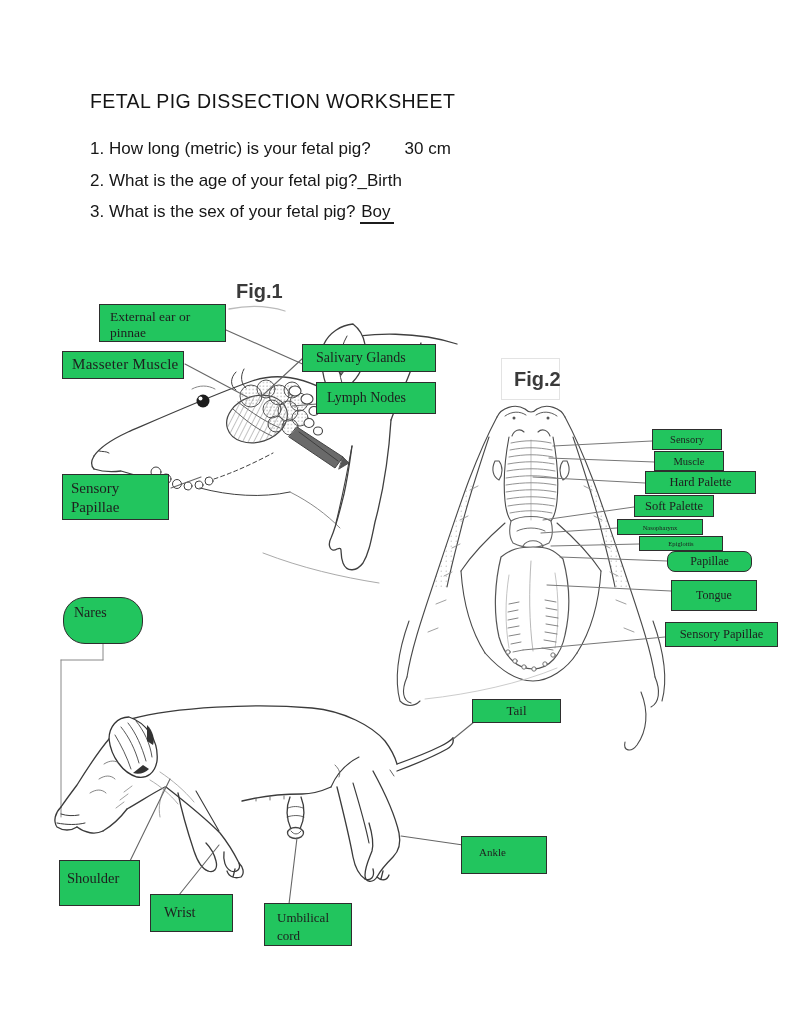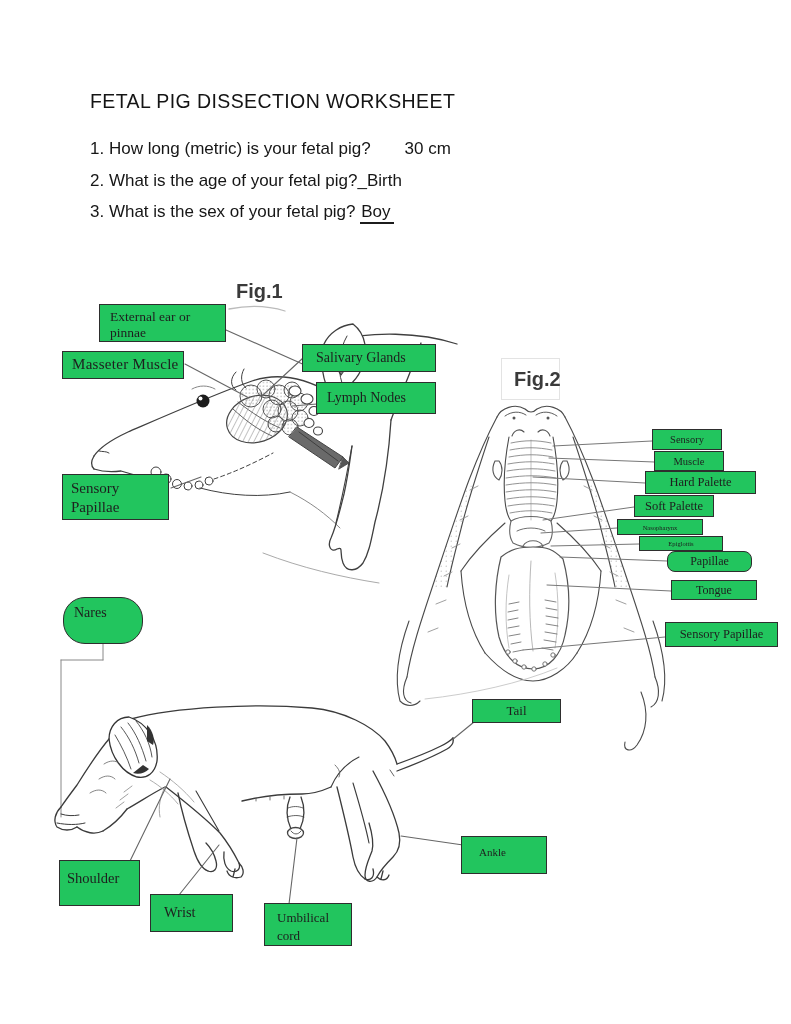--- a/index.html
+++ b/index.html
@@ -30,21 +30,21 @@
   .b-lymph{left:316px;top:382px;width:120px;height:32px;font-size:14px;padding:7px 0 0 10px;}
   .b-sensory1{left:62px;top:474px;width:107px;height:46px;font-size:15px;line-height:19px;padding:4px 0 0 8px;}
   
   .b-incisor{left:652px;top:429px;width:70px;height:21px;font-size:10.5px;border-width:1.3px;}
   .b-canine{left:654px;top:451px;width:70px;height:20px;font-size:10.5px;border-width:1.3px;}
   .b-hard{left:645px;top:471px;width:111px;height:23px;font-size:12.5px;border-width:1.3px;}
   .b-soft{left:634px;top:495px;width:80px;height:22px;font-size:12.5px;border-width:1.3px;}
   .b-naso{left:617px;top:519px;width:86px;height:16px;font-size:6.5px;border-width:1.2px;}
   .b-epi{left:639px;top:536px;width:84px;height:15px;font-size:6.5px;border-width:1.2px;}
   .b-papillae{left:667px;top:551px;width:85px;height:21px;font-size:12px;border-width:1.3px;border-radius:8px;}
-  .b-tongue{left:671px;top:580px;width:86px;height:20px;font-size:12px;border-width:1.3px;}
+  .b-tongue{left:671px;top:580px;width:86px;height:31px;font-size:12px;border-width:1.3px;}
   .b-sensory2{left:665px;top:622px;width:113px;height:25px;font-size:12.5px;border-width:1.3px;}
   
   .b-nares{left:63px;top:597px;width:80px;height:47px;font-size:14px;padding:7px 0 0 10px;border-radius:22px;}
   .b-tail{left:472px;top:699px;width:89px;height:24px;font-size:13px;}
   .b-ankle{left:461px;top:836px;width:86px;height:38px;font-size:11px;padding:9px 0 0 17px;}
   .b-shoulder{left:59px;top:860px;width:81px;height:46px;font-size:14.5px;padding:9px 0 0 7px;}
   .b-wrist{left:142px;top:894px;width:83px;height:38px;font-size:14.5px;padding:9px 0 0 13px;margin-left:8px;}
   .b-umbilical{left:264px;top:903px;width:88px;height:43px;font-size:13px;line-height:18px;padding:5px 0 0 12px;}
 </style>
 </head>

